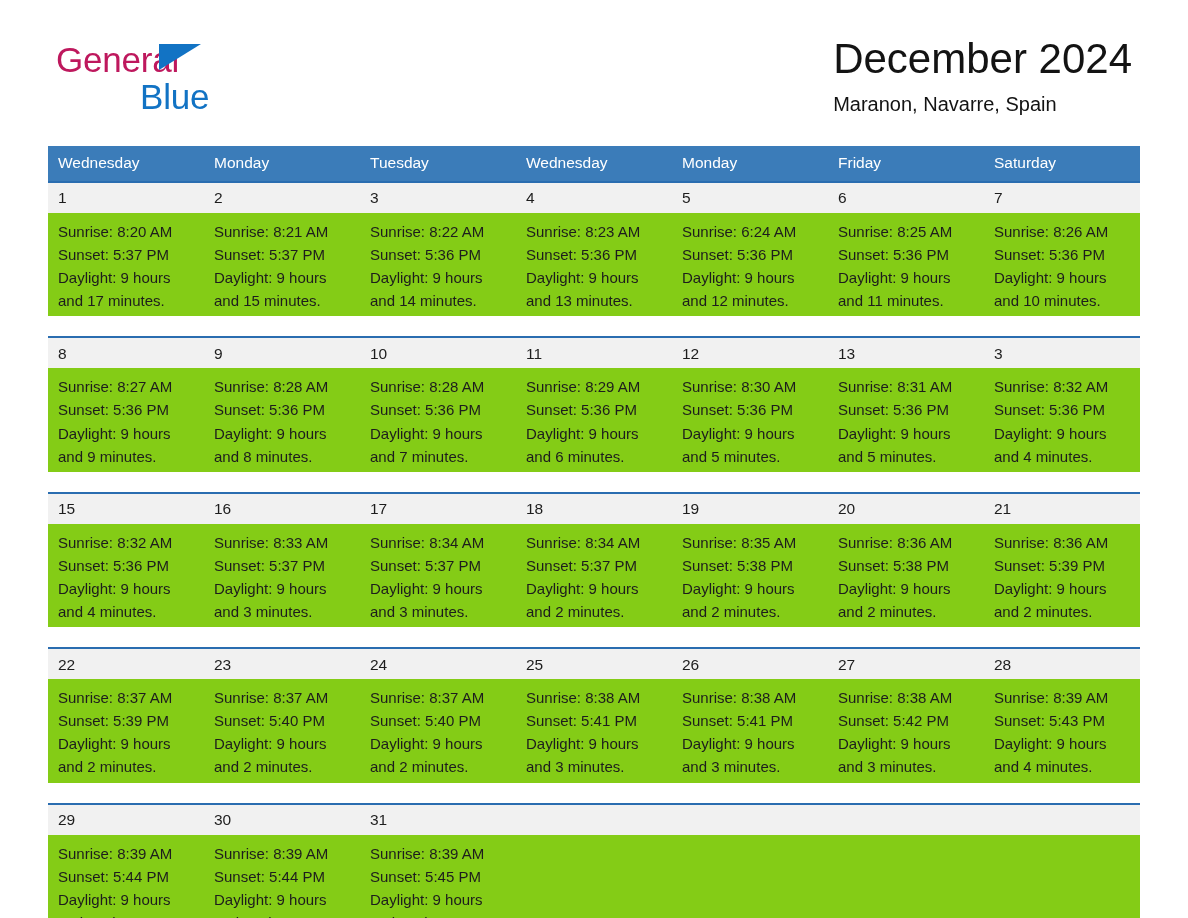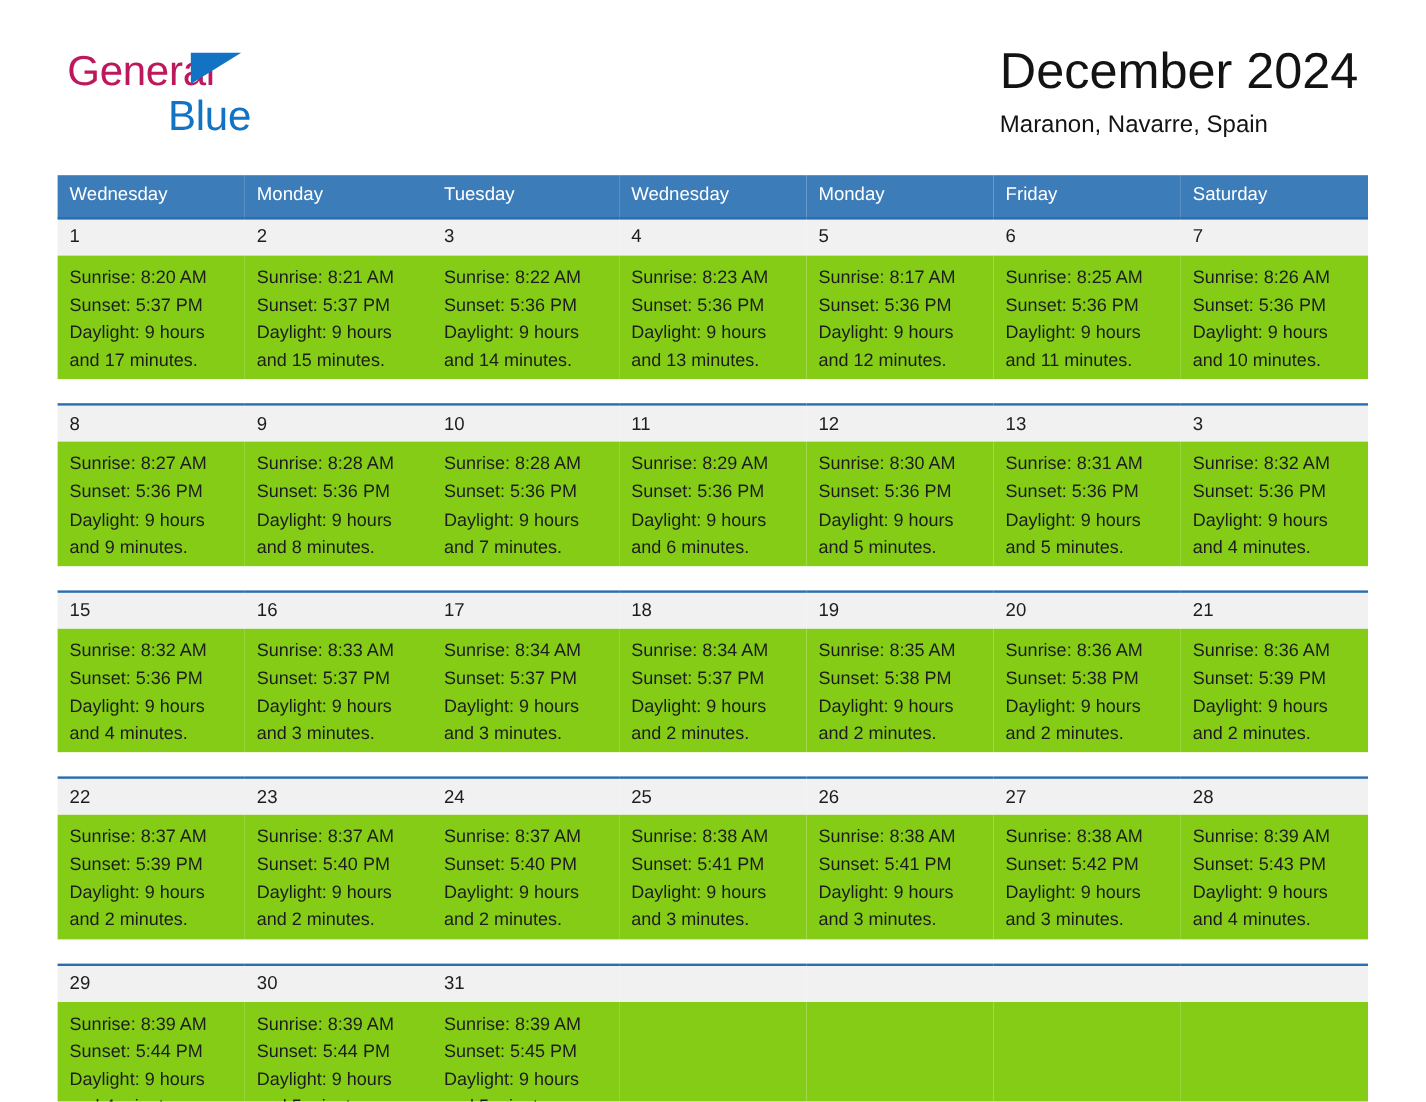--- a/index.html
+++ b/index.html
@@ -217,21 +217,21 @@
             <span class="cellline">Daylight: 9 hours</span>
             <span class="cellline">and 14 minutes.</span>
           </td>
           <td>
             <span class="cellline">Sunrise: 8:23 AM</span>
             <span class="cellline">Sunset: 5:36 PM</span>
             <span class="cellline">Daylight: 9 hours</span>
             <span class="cellline">and 13 minutes.</span>
           </td>
           <td>
-            <span class="cellline">Sunrise: 8:17 AM</span>
+            <span class="cellline">Sunrise: 6:24 AM</span>
             <span class="cellline">Sunset: 5:36 PM</span>
             <span class="cellline">Daylight: 9 hours</span>
             <span class="cellline">and 12 minutes.</span>
           </td>
           <td>
             <span class="cellline">Sunrise: 8:25 AM</span>
             <span class="cellline">Sunset: 5:36 PM</span>
             <span class="cellline">Daylight: 9 hours</span>
             <span class="cellline">and 11 minutes.</span>
           </td>

